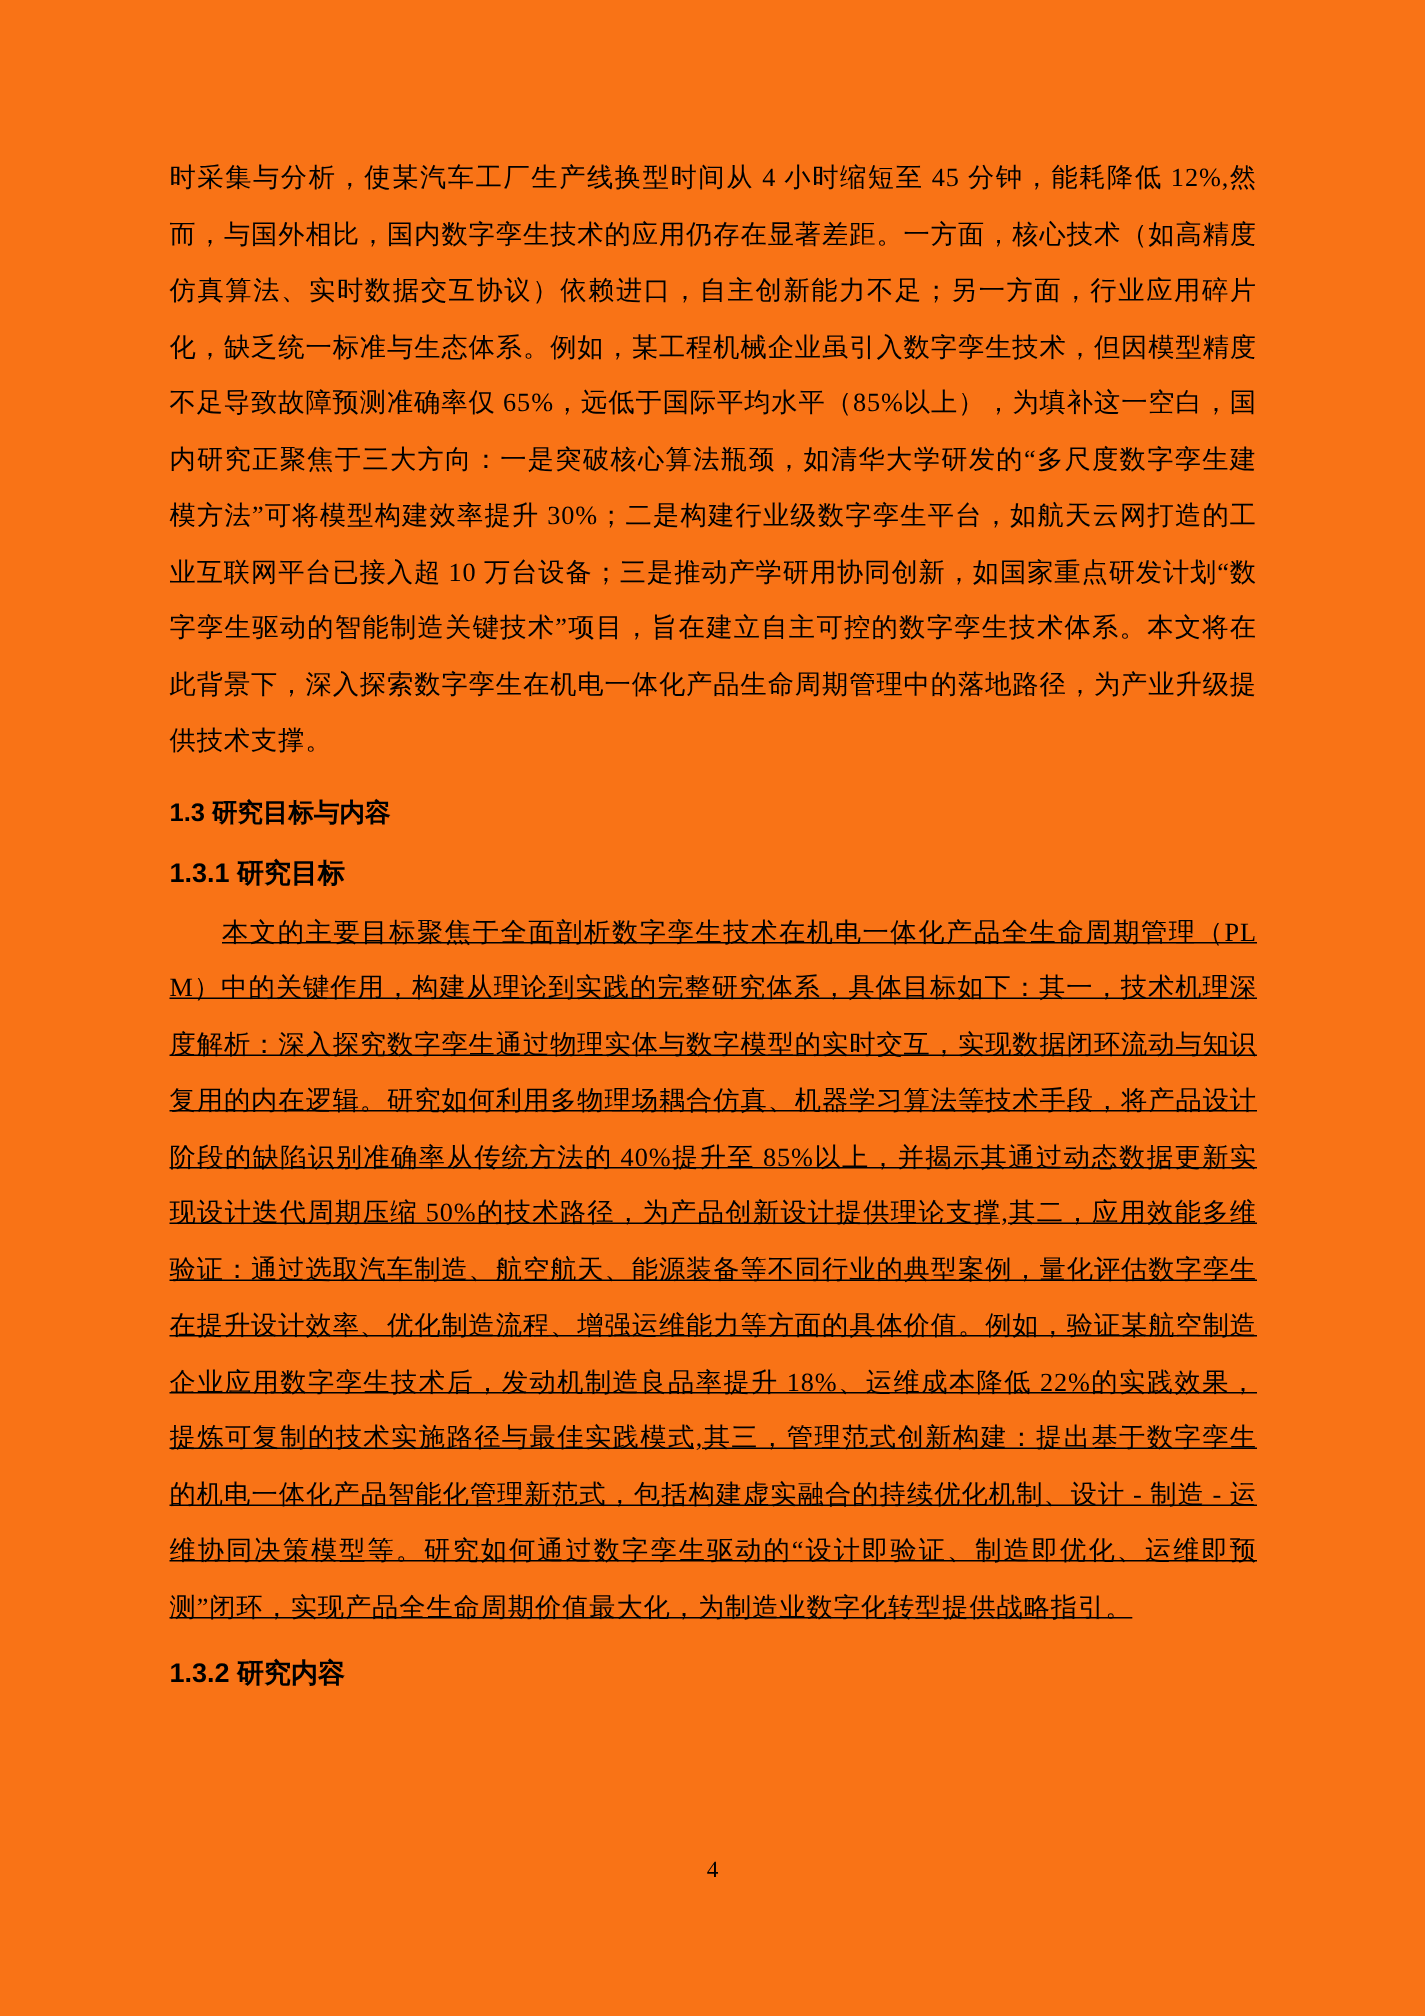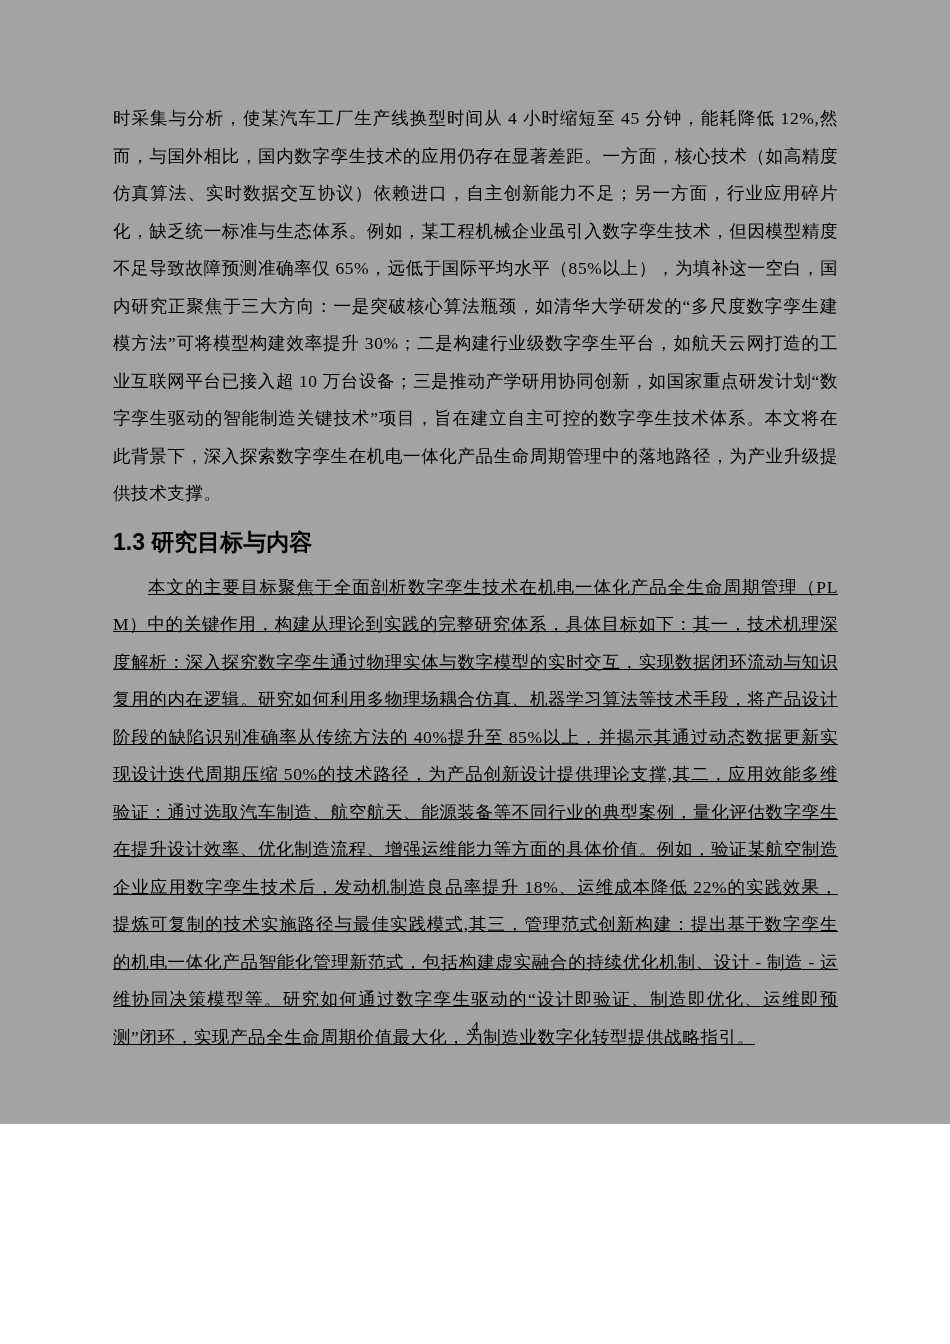--- a/index.html
+++ b/index.html
@@ -9,40 +9,40 @@
   body {
     width: 950px;
     height: 1344px;
     font-family: "Liberation Serif", "DejaVu Serif", serif;
     color: #000000;
     position: relative;
     overflow: hidden;
   }
   .page {
     width: 950px;
-    height: 1124px;
+    height: 1344px;
     padding: 100px 112px 17px 113px;
     position: relative;
-    background: #a3a3a3;
+    background: #f97316;
   }
   .para {
     font-size: 17.5px;
     line-height: 37.5px;
     text-align: justify;
     letter-spacing: 0.6px;
     word-break: break-all;
   }
   .para.indent {
     text-indent: 2em;
     text-decoration: underline;
   }
   h2.sec {
     font-family: "Liberation Sans", "DejaVu Sans", sans-serif;
     font-weight: bold;
-    font-size: 23px;
+    font-size: 17px;
     line-height: 30px;
     margin: 14px 0 12px 0;
     color: #000000;
   }
   h3.subsec {
     font-family: "Liberation Sans", "DejaVu Sans", sans-serif;
     font-weight: bold;
     font-size: 18px;
     line-height: 26px;
     margin: 12px 0 8px 0;
@@ -61,20 +61,22 @@
 </style>
 </head>
 <body>
 
 <div class="page">
 
   <p class="para">时采集与分析，使某汽车工厂生产线换型时间从 4 小时缩短至 45 分钟，能耗降低 12%,然而，与国外相比，国内数字孪生技术的应用仍存在显著差距。一方面，核心技术（如高精度仿真算法、实时数据交互协议）依赖进口，自主创新能力不足；另一方面，行业应用碎片化，缺乏统一标准与生态体系。例如，某工程机械企业虽引入数字孪生技术，但因模型精度不足导致故障预测准确率仅 65%，远低于国际平均水平（85%以上），为填补这一空白，国内研究正聚焦于三大方向：一是突破核心算法瓶颈，如清华大学研发的“多尺度数字孪生建模方法”可将模型构建效率提升 30%；二是构建行业级数字孪生平台，如航天云网打造的工业互联网平台已接入超 10 万台设备；三是推动产学研用协同创新，如国家重点研发计划“数字孪生驱动的智能制造关键技术”项目，旨在建立自主可控的数字孪生技术体系。本文将在此背景下，深入探索数字孪生在机电一体化产品生命周期管理中的落地路径，为产业升级提供技术支撑。</p>
 
   <h2 class="sec">1.3 研究目标与内容</h2>
 
+  <h3 class="subsec">1.3.1 研究目标</h3>
 
   <p class="para indent">本文的主要目标聚焦于全面剖析数字孪生技术在机电一体化产品全生命周期管理（PLM）中的关键作用，构建从理论到实践的完整研究体系，具体目标如下：其一，技术机理深度解析：深入探究数字孪生通过物理实体与数字模型的实时交互，实现数据闭环流动与知识复用的内在逻辑。研究如何利用多物理场耦合仿真、机器学习算法等技术手段，将产品设计阶段的缺陷识别准确率从传统方法的 40%提升至 85%以上，并揭示其通过动态数据更新实现设计迭代周期压缩 50%的技术路径，为产品创新设计提供理论支撑,其二，应用效能多维验证：通过选取汽车制造、航空航天、能源装备等不同行业的典型案例，量化评估数字孪生在提升设计效率、优化制造流程、增强运维能力等方面的具体价值。例如，验证某航空制造企业应用数字孪生技术后，发动机制造良品率提升 18%、运维成本降低 22%的实践效果，提炼可复制的技术实施路径与最佳实践模式,其三，管理范式创新构建：提出基于数字孪生的机电一体化产品智能化管理新范式，包括构建虚实融合的持续优化机制、设计 - 制造 - 运维协同决策模型等。研究如何通过数字孪生驱动的“设计即验证、制造即优化、运维即预测”闭环，实现产品全生命周期价值最大化，为制造业数字化转型提供战略指引。</p>
 
+  <h3 class="subsec">1.3.2 研究内容</h3>
 
 
   <div class="page-number">4</div>
 
 </div>
 
 </body></html>

